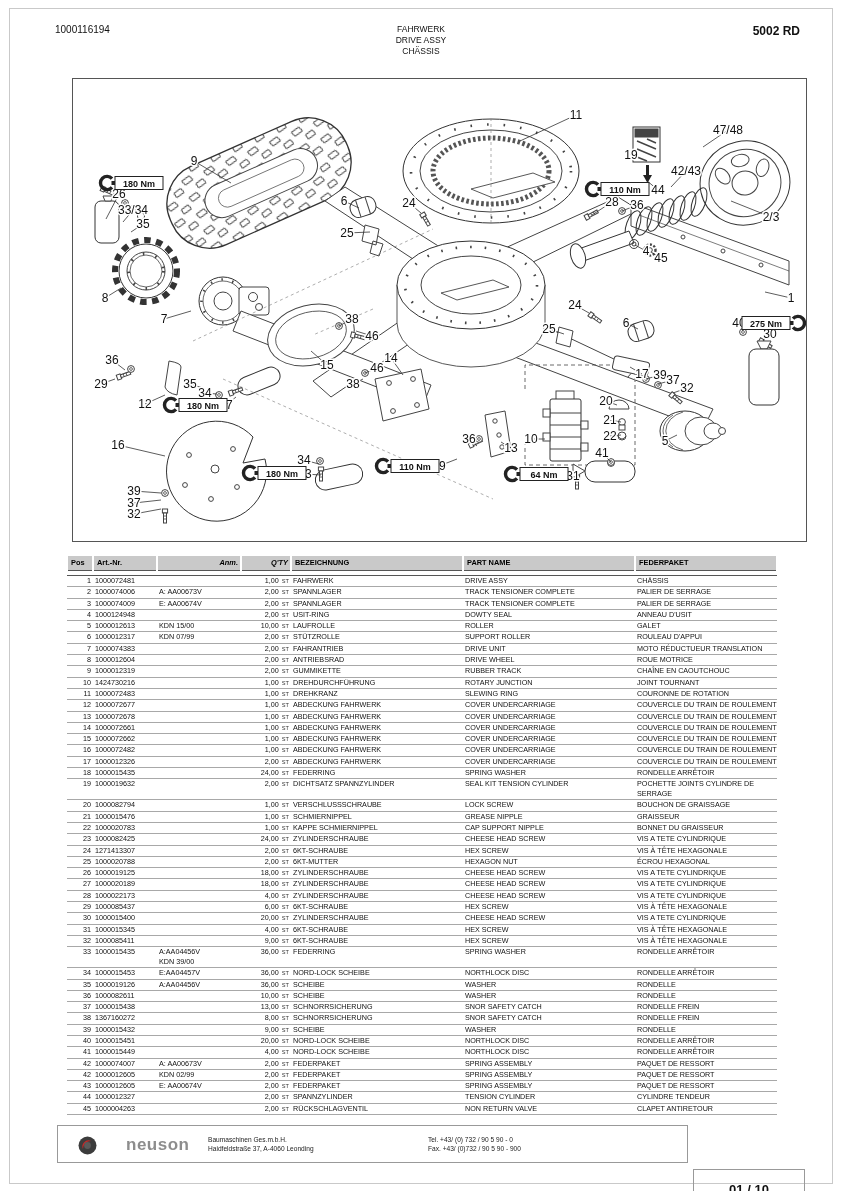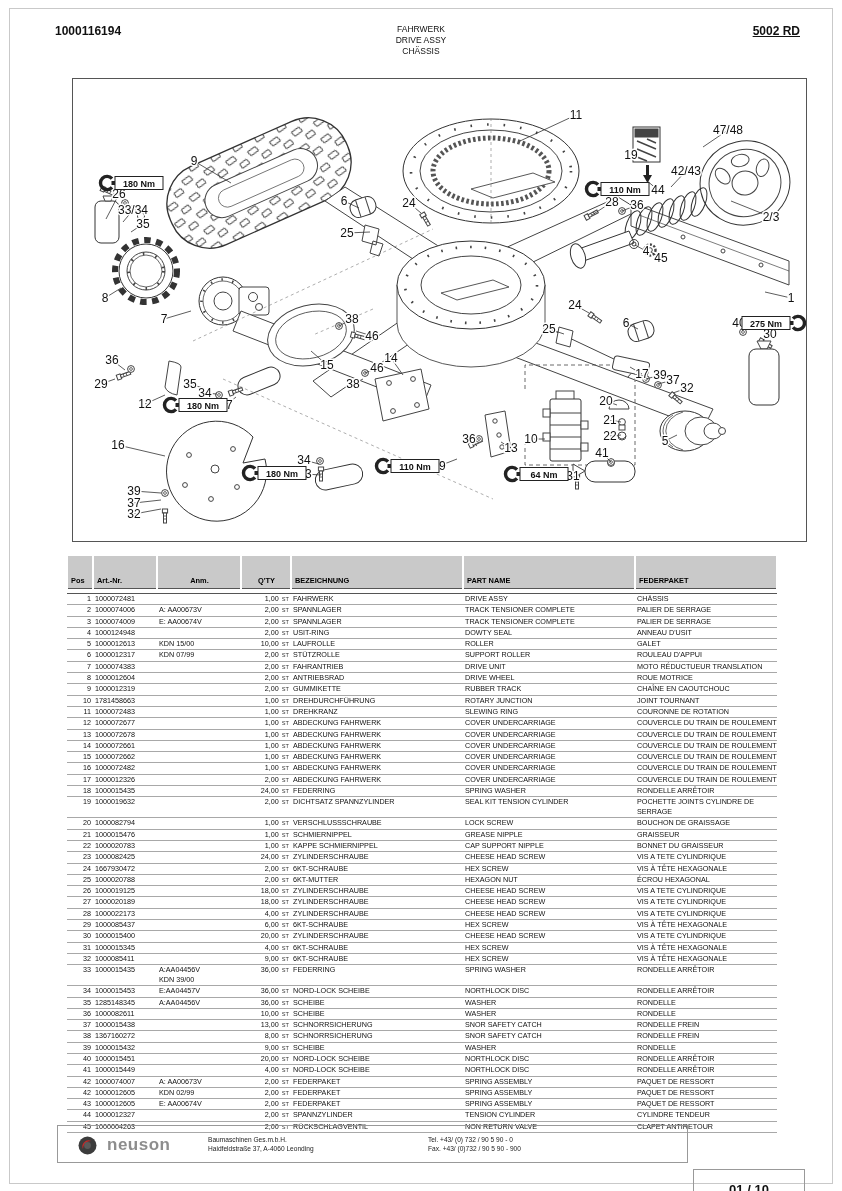--- a/index.html
+++ b/index.html
@@ -1,39 +1,39 @@
 <!DOCTYPE html>
 <html><head>
 <meta charset="utf-8">
 <style>
   html,body{margin:0;padding:0;background:#fff;}
   body{width:842px;height:1191px;position:relative;font-family:"Liberation Sans",sans-serif;color:#111;overflow:hidden;}
   .page-border{position:absolute;left:9px;top:8px;width:822px;height:1174px;border:1px solid #c9c9c9;}
   
-  .doc-number{position:absolute;left:55px;top:24px;font-size:12px;font-weight:bold;}
-  .doc-code{position:absolute;right:42px;top:24px;font-size:12px;font-weight:bold;text-decoration:underline;}
+  .doc-number{position:absolute;left:55px;top:24px;font-size:10px;font-weight:normal;}
+  .doc-code{position:absolute;right:42px;top:24px;font-size:12px;font-weight:bold;}
   .doc-title{position:absolute;left:0;top:24px;width:842px;text-align:center;font-size:8.5px;line-height:11px;}
   
   .diagram-box{position:absolute;left:72px;top:78px;width:733px;height:462px;border:1px solid #555;}
   .diagram-box svg{display:block;}
   
   .parts{position:absolute;left:66px;top:556px;width:710px;border-collapse:collapse;table-layout:fixed;font-size:7.2px;}
   .parts th{background:#c9c9c9;color:#000;font-weight:bold;font-size:7.4px;text-align:left;
-            padding:18px 2px 2px 3px;border-left:2px solid #fff;border-right:2px solid #fff;height:12px;}
-  .parts th.c{text-align:center;}
+            padding:0 2px 2px 3px;border-left:2px solid #fff;border-right:2px solid #fff;height:12px;}
+  .parts th.c{text-align:right;font-style:italic;}
   .parts tr.rule td{height:4px;border-top:1.5px solid #555;border-bottom:1px solid #555;padding:0;}
   .parts tbody tr.r{height:11.3px;}
   .parts tbody tr.r td{border-top:1px solid #a8a8a8;padding:0 2px;line-height:10px;vertical-align:top;white-space:nowrap;overflow:hidden;}
   .parts tbody tr.last td{border-bottom:1px solid #a8a8a8;}
   .parts td.pos{text-align:right;padding-right:4px;}
   .parts td.qty{text-align:right;padding-right:2px;}
   .parts .unit{font-size:5.6px;color:#333;margin-left:3px;}
   
   .footer-box{position:absolute;left:57px;top:1125px;width:629px;height:36px;border:1px solid #999;}
-  .brand{position:absolute;left:20px;top:9px;display:flex;align-items:center;}
+  .brand{position:absolute;left:20px;top:9px;display:flex;align-items:center;gap:19px;}
   .brand-name{font-size:17px;font-weight:bold;color:#8d8d8d;letter-spacing:.5px;margin-left:10px;}
   .addr{position:absolute;left:150px;top:10px;font-size:6.6px;line-height:8.5px;color:#222;}
   .tels{position:absolute;left:370px;top:10px;font-size:6.6px;line-height:8.5px;color:#222;}
   .page-box{position:absolute;left:693px;top:1149px;width:110px;height:39px;border:1px solid #999;
             display:flex;align-items:center;justify-content:center;font-size:13px;font-weight:bold;margin-top:20px;}
   text.callout{font-size:12px;fill:#111;text-anchor:middle;stroke:#fff;stroke-width:3px;paint-order:stroke;}
   line.leader{stroke:#333;stroke-width:0.8;}
   .torque-text{font-size:9px;font-weight:bold;fill:#111;text-anchor:middle;}
 </style>
 </head>
@@ -537,21 +537,21 @@
         <td class="pos">9</td>
         <td class="art">1000012319</td>
         <td class="anm"></td>
         <td class="qty">2,00<span class="unit">ST</span></td>
         <td class="bez">GUMMIKETTE</td>
         <td class="part">RUBBER TRACK</td>
         <td class="des">CHAÎNE EN CAOUTCHOUC</td>
       </tr>
       <tr class="r">
         <td class="pos">10</td>
-        <td class="art">1781458663</td>
+        <td class="art">1424730216</td>
         <td class="anm"></td>
         <td class="qty">1,00<span class="unit">ST</span></td>
         <td class="bez">DREHDURCHFÜHRUNG</td>
         <td class="part">ROTARY JUNCTION</td>
         <td class="des">JOINT TOURNANT</td>
       </tr>
       <tr class="r">
         <td class="pos">11</td>
         <td class="art">1000072483</td>
         <td class="anm"></td>
@@ -663,21 +663,21 @@
         <td class="pos">23</td>
         <td class="art">1000082425</td>
         <td class="anm"></td>
         <td class="qty">24,00<span class="unit">ST</span></td>
         <td class="bez">ZYLINDERSCHRAUBE</td>
         <td class="part">CHEESE HEAD SCREW</td>
         <td class="des">VIS A TETE CYLINDRIQUE</td>
       </tr>
       <tr class="r">
         <td class="pos">24</td>
-        <td class="art">1667930472</td>
+        <td class="art">1271413307</td>
         <td class="anm"></td>
         <td class="qty">2,00<span class="unit">ST</span></td>
         <td class="bez">6KT-SCHRAUBE</td>
         <td class="part">HEX SCREW</td>
         <td class="des">VIS À TÊTE HEXAGONALE</td>
       </tr>
       <tr class="r">
         <td class="pos">25</td>
         <td class="art">1000020788</td>
         <td class="anm"></td>
@@ -762,21 +762,21 @@
         <td class="pos">34</td>
         <td class="art">1000015453</td>
         <td class="anm">E:AA04457V</td>
         <td class="qty">36,00<span class="unit">ST</span></td>
         <td class="bez">NORD-LOCK SCHEIBE</td>
         <td class="part">NORTHLOCK DISC</td>
         <td class="des">RONDELLE ARRÊTOIR</td>
       </tr>
       <tr class="r">
         <td class="pos">35</td>
-        <td class="art">1285148345</td>
+        <td class="art">1000019126</td>
         <td class="anm">A:AA04456V</td>
         <td class="qty">36,00<span class="unit">ST</span></td>
         <td class="bez">SCHEIBE</td>
         <td class="part">WASHER</td>
         <td class="des">RONDELLE</td>
       </tr>
       <tr class="r">
         <td class="pos">36</td>
         <td class="art">1000082611</td>
         <td class="anm"></td>

